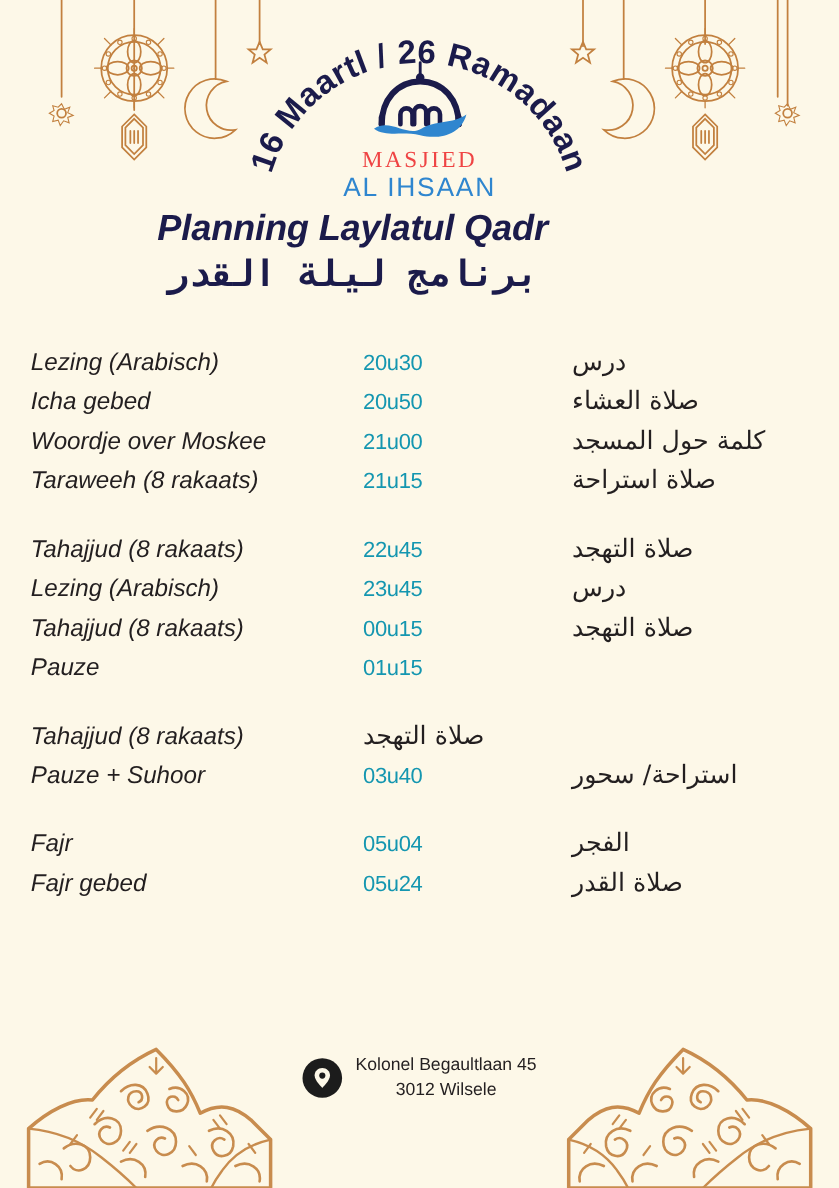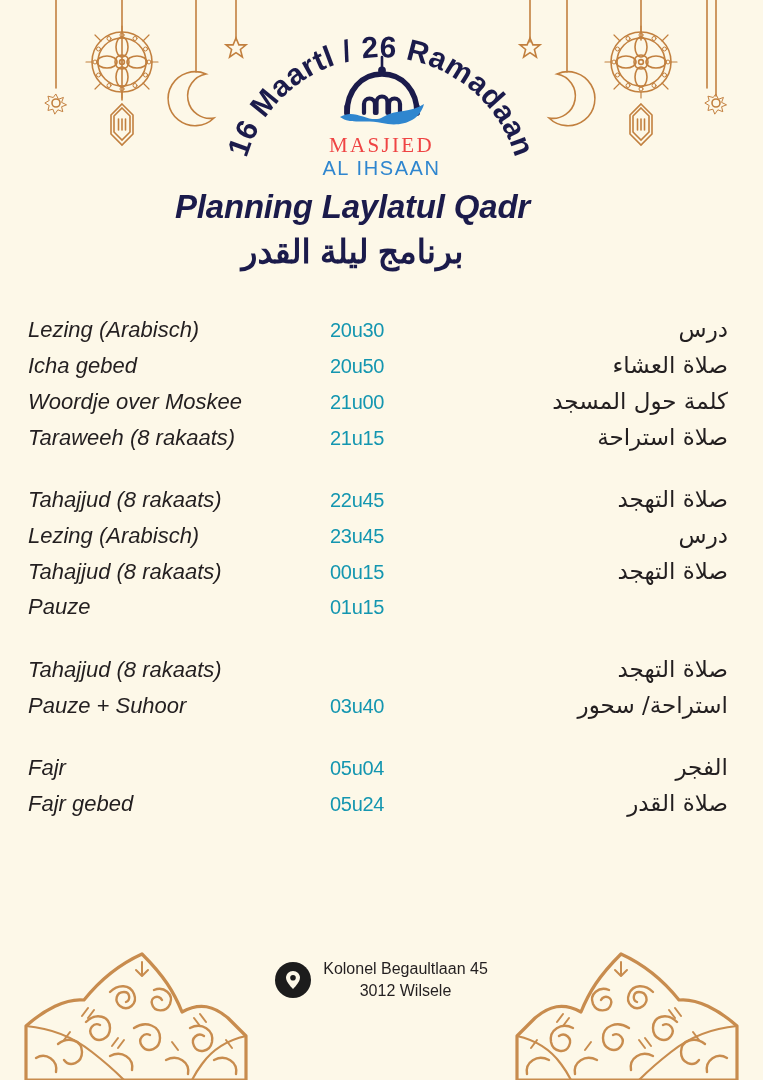--- a/index.html
+++ b/index.html
@@ -28,36 +28,36 @@
   
   .logo{position:absolute;top:55px;left:0;width:763px;text-align:center;}
   .logo-mark{display:block;margin:0 auto;}
   .logo-name{
     font-family:"Liberation Serif", serif;
     font-size:21px;letter-spacing:2.3px;
     color:#ef4444;margin-top:1px;line-height:1.05;
   }
   .logo-sub{
     font-family:"Liberation Sans", sans-serif;
-    font-size:20px;letter-spacing:1.6px;
+    font-size:24px;letter-spacing:1.6px;
     color:#2f86cf;line-height:1.15;margin-top:1px;
   }
 
   
-  .title-block{position:absolute;top:188px;left:0;width:641px;text-align:center;margin-left:32px;}
+  .title-block{position:absolute;top:188px;left:0;width:641px;text-align:center;}
   .title-latin{
     font-family:"Liberation Sans", sans-serif;
     font-style:italic;font-weight:700;
     font-size:33px;color:#1b1b4b;letter-spacing:-0.2px;
     line-height:1.15;
   }
   .title-arabic{
     font-size:33px;font-weight:700;color:#1b1b4b;
     direction:rtl;line-height:1.35;margin-top:4px;
-    font-family:Liberation Sans, sans-serif;
+    font-family:Liberation Mono, monospace;
     text-align:center;
   }
 
   
   .schedule{position:absolute;top:316px;left:0;width:763px;}
   .grp{margin-bottom:26px;}
   .row{
     display:flex;align-items:baseline;
     height:36px;
   }
@@ -67,21 +67,21 @@
     white-space:nowrap;
     font-style:italic;
   }
   .c-time{
     width:190px;
     font-size:20px;font-weight:400;color:#1496b0;
     letter-spacing:-0.3px;
   }
   .c-ar{
     flex:1;padding-right:35px;box-sizing:border-box;
-    text-align:right;direction:rtl;
+    text-align:left;direction:rtl;
     font-size:23px;color:#231f20;
     font-family:"DejaVu Sans", sans-serif;
     white-space:nowrap;
   }
 
   
   .footer{
     position:absolute;top:958px;left:0;width:763px;
     display:flex;align-items:center;justify-content:center;gap:12px;
   }

